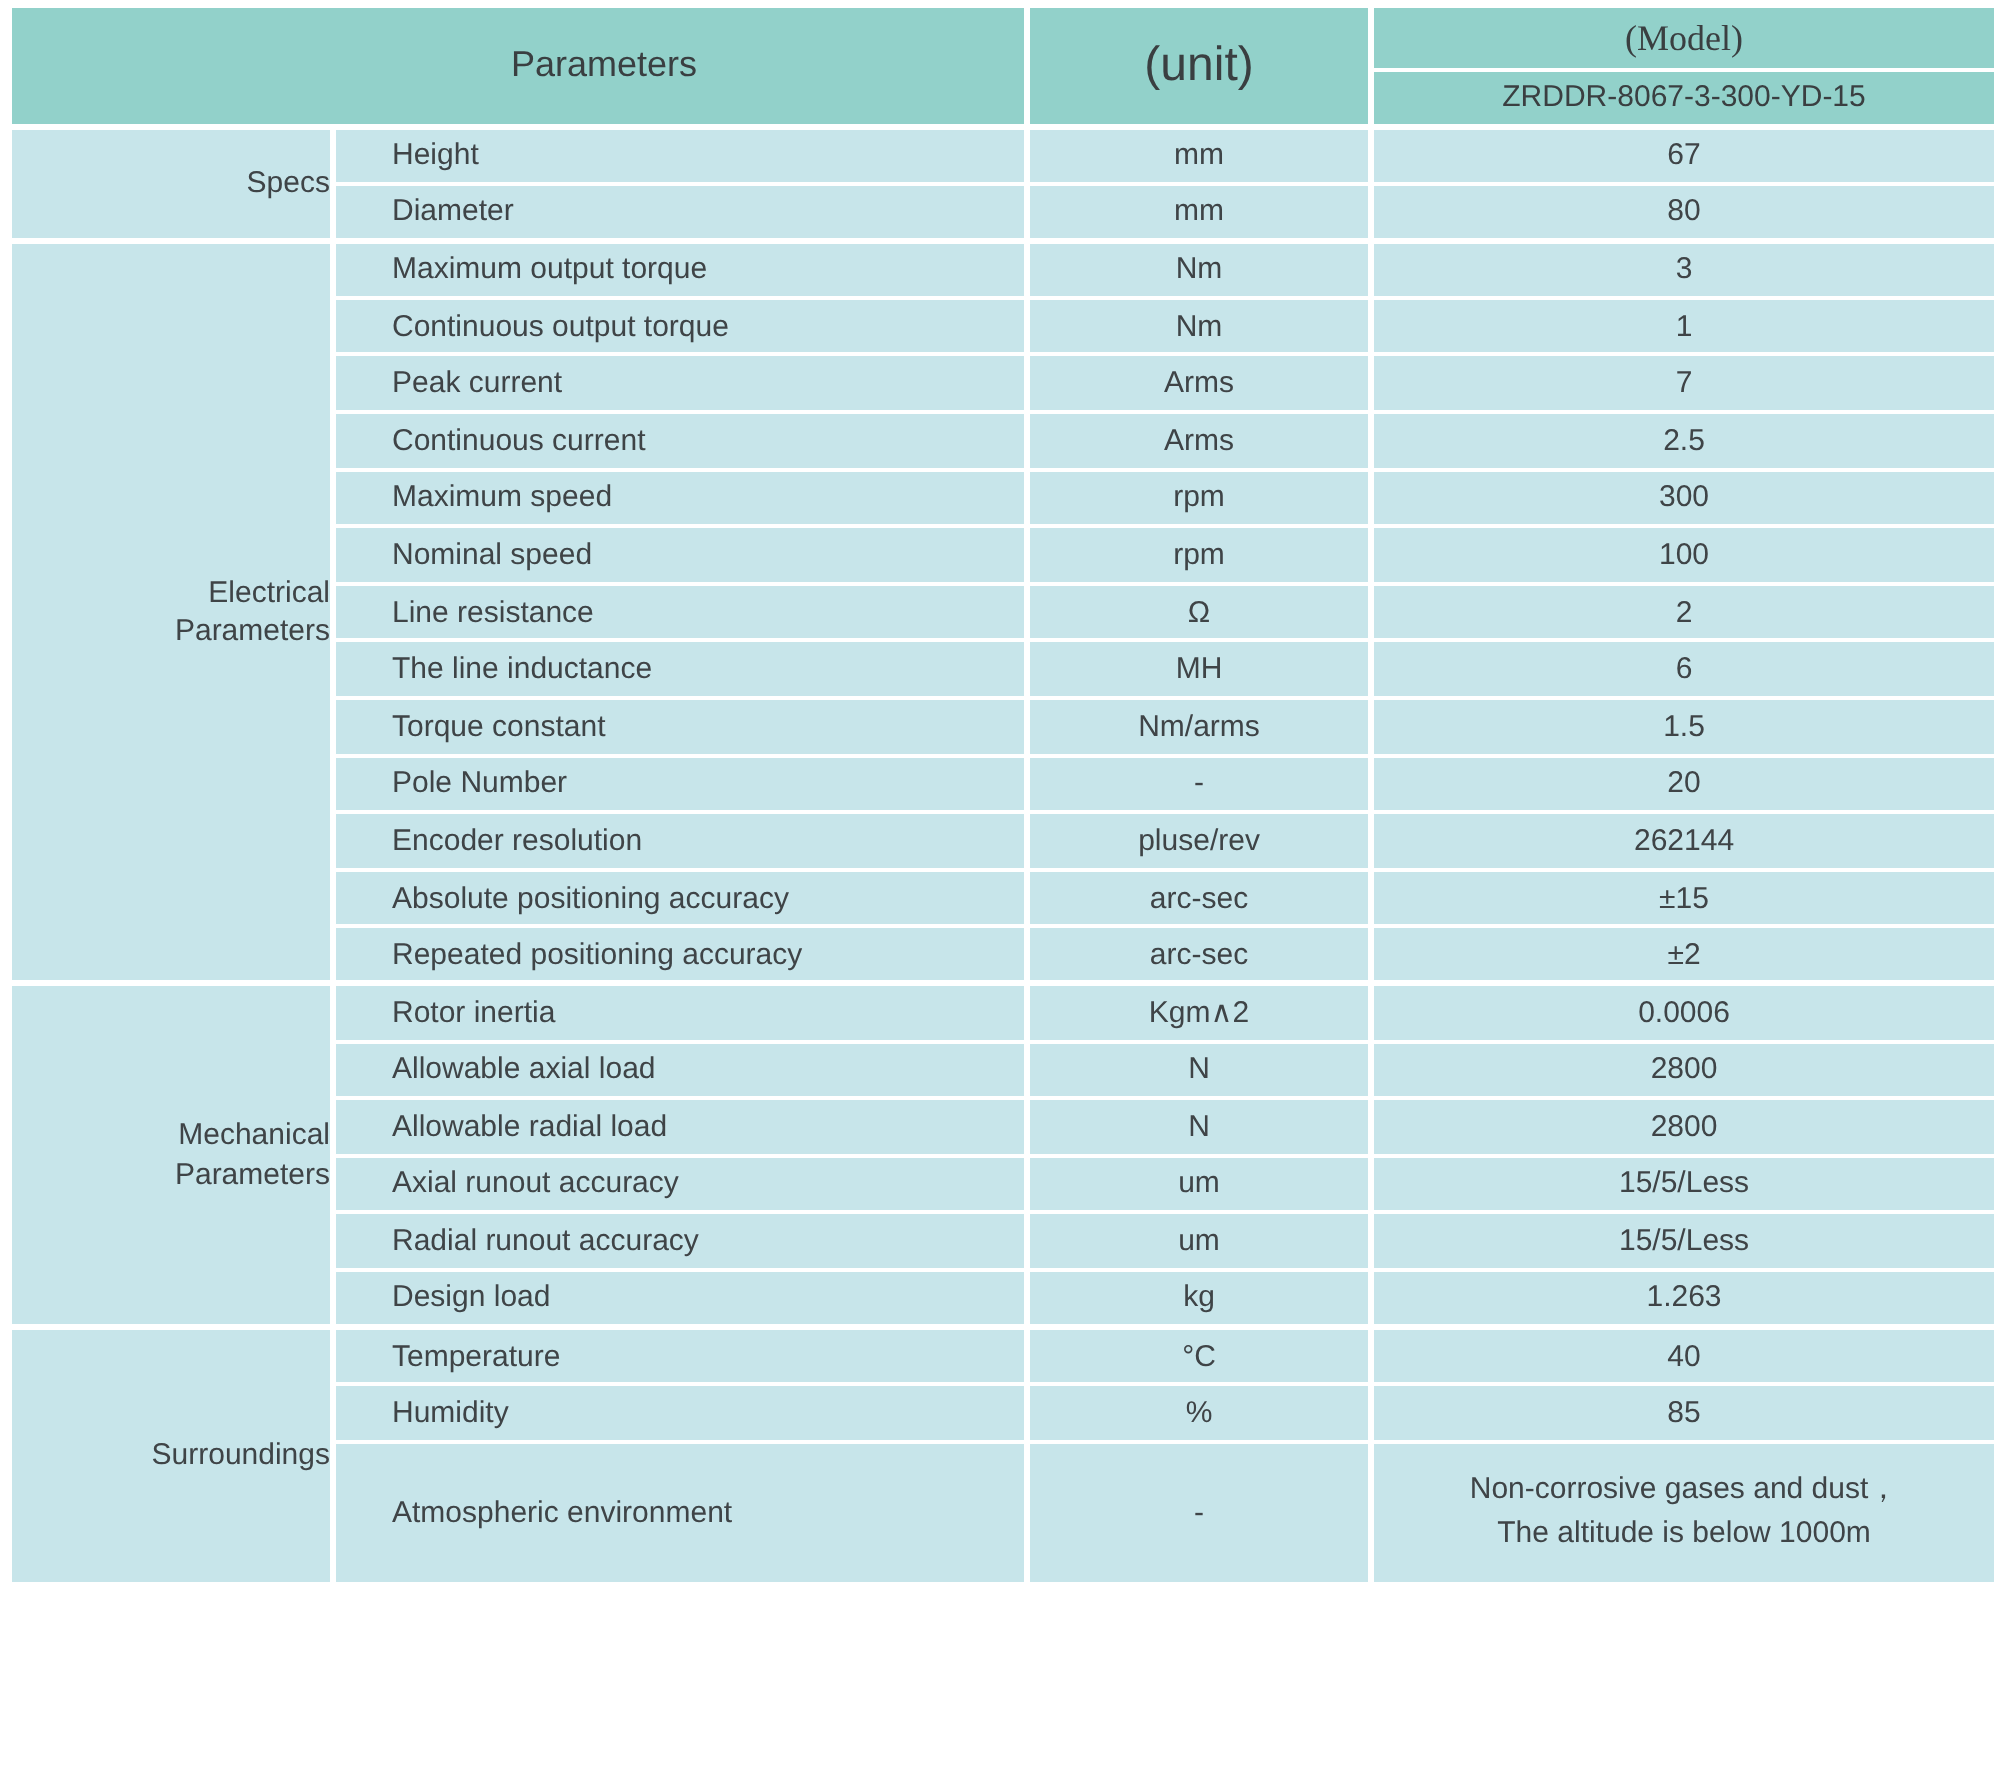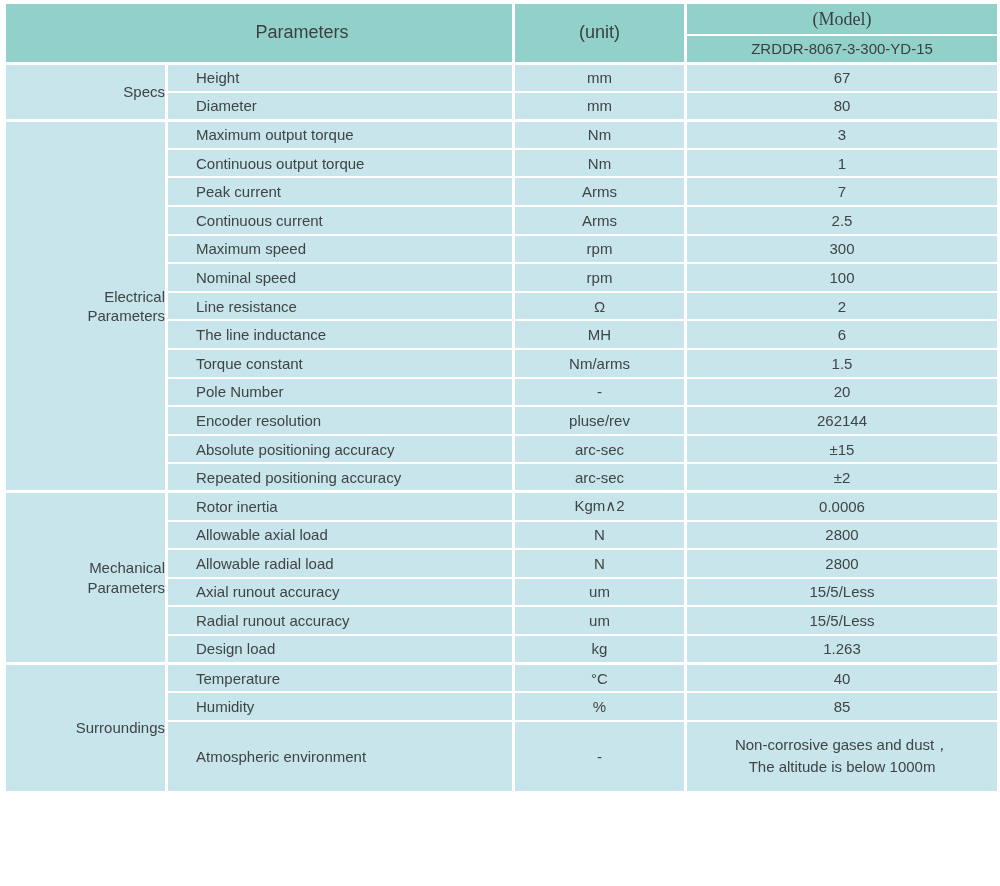--- a/index.html
+++ b/index.html
@@ -31,21 +31,21 @@
   }
 
   
   thead th { background: #92d1ca; color: #3a3f41; }
   th.th-params {
     font-size: 18px;
     text-align: center;
     padding-left: 86px;
     height: 60px;
   }
-  th.th-unit { font-size: 18px; text-align: center; }
+  th.th-unit { font-size: 24px; text-align: center; }
   th.th-model { font-size: 18px; text-align: center; height: 31px; font-family: Liberation Serif, serif; }
   th.th-model-value { font-size: 15px; text-align: center; height: 27px; }
 
   
   tbody td { background: #c7e5ea; font-size: 15px; height: 28.6px; }
   td.section-label {
     text-align: right;
     white-space: pre-line;
     line-height: 1.3;
     font-size: 15px;

